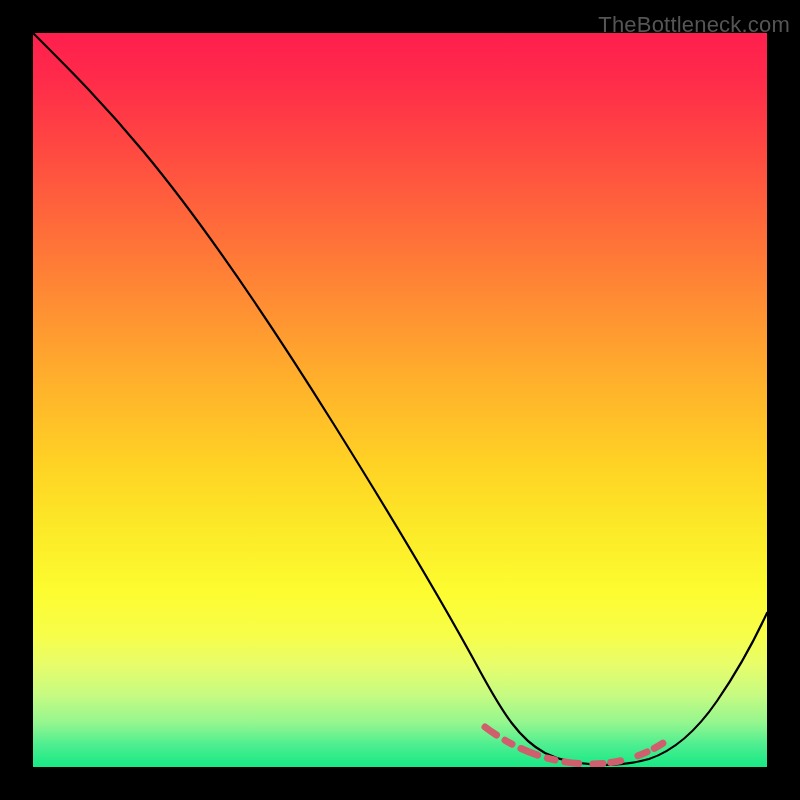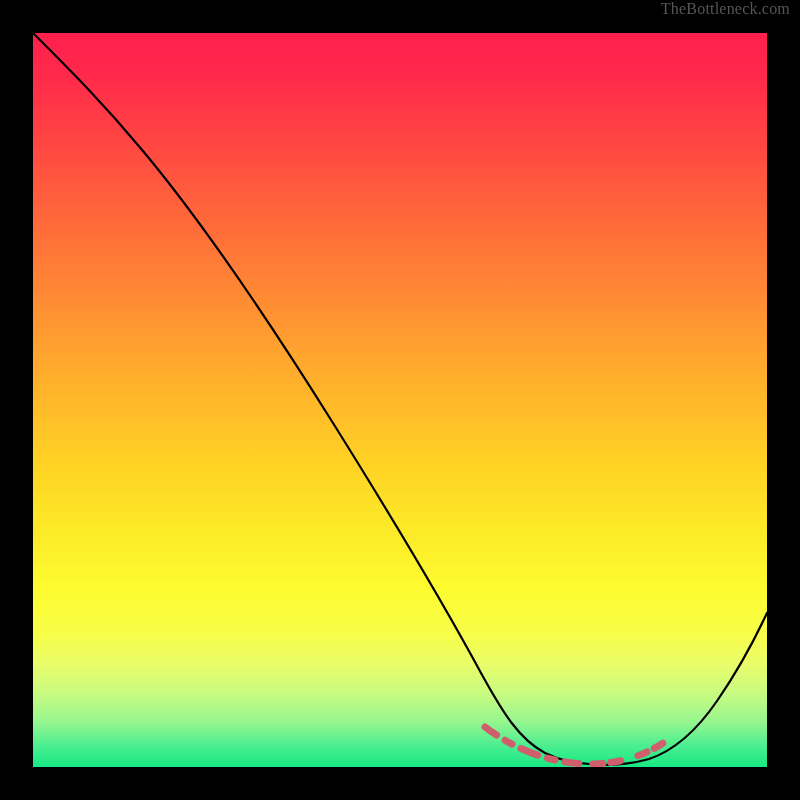--- a/index.html
+++ b/index.html
@@ -12,29 +12,28 @@
     font-family: Arial, Helvetica, sans-serif;
   }
   .frame {
     position: relative;
     width: 800px;
     height: 800px;
     background: #000;
   }
   .watermark {
     position: absolute;
-    top: 0;
+    top: 12px;
     right: 10px;
     color: #555;
-    font-size: 16px;
+    font-size: 22px;
     font-weight: 500;
     letter-spacing: 0.2px;
     z-index: 5;
     user-select: none;
-    font-family: Liberation Serif, serif;
   }
   .plot-area {
     position: absolute;
     left: 33px;
     top: 33px;
     width: 734px;
     height: 734px;
     overflow: hidden;
   }
   .gradient {

